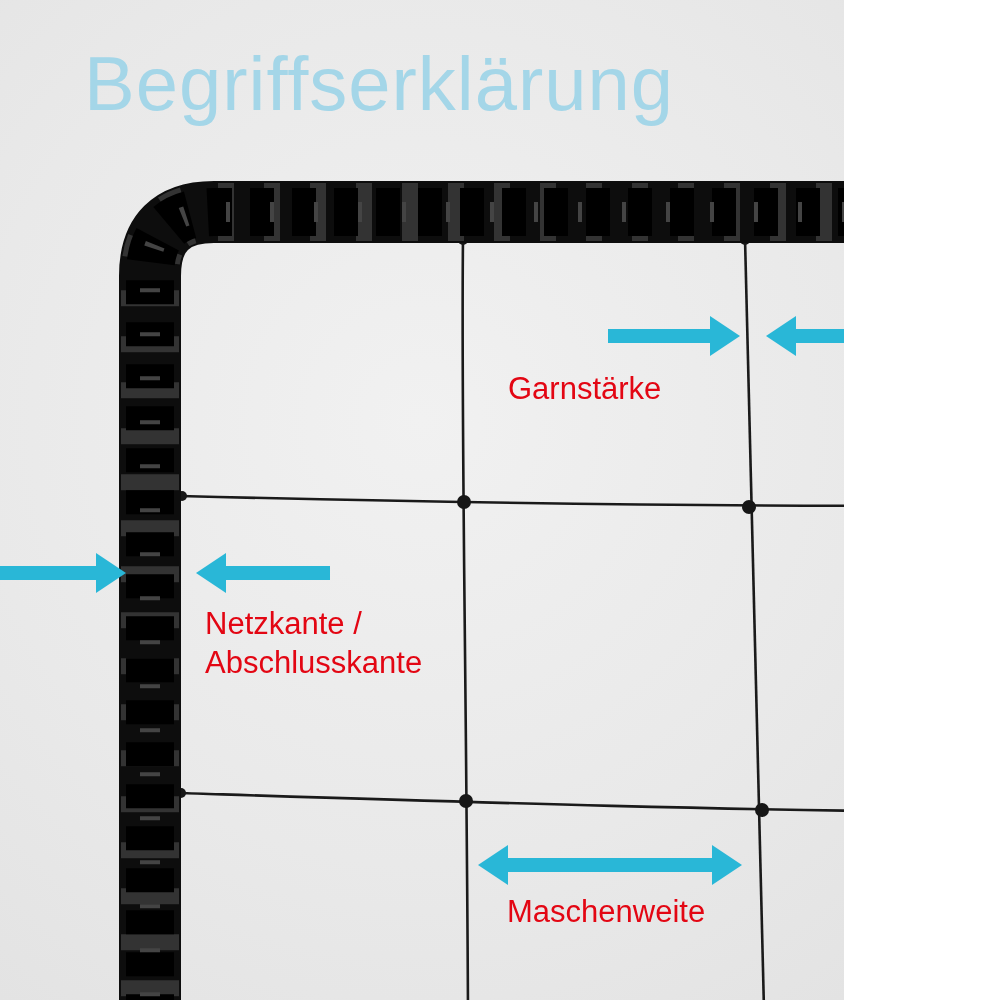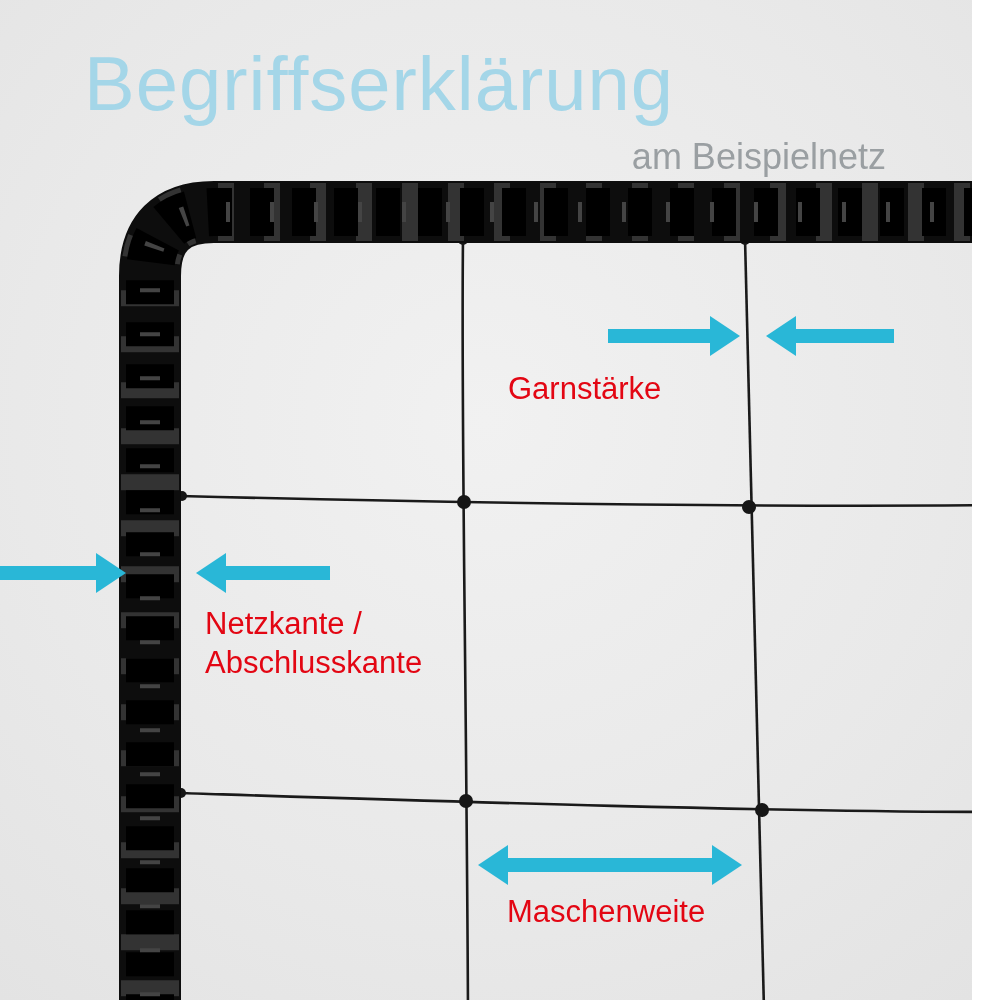--- a/index.html
+++ b/index.html
@@ -1,19 +1,19 @@
 <!DOCTYPE html>
 <html><head>
 <meta charset="utf-8">
 <style>
   html,body{margin:0;padding:0;}
   body{font-family:"Liberation Sans", sans-serif;}
   .stage{
     position:relative;
-    width:972px;height:1000px;
+    width:844px;height:1000px;
     overflow:hidden;
     background:radial-gradient(circle at 50% 42%, #f1f1f1 0%, #e9e9e9 62%, #e3e3e3 100%);
     text-decoration:underline;
   }
   .stage svg{position:absolute;left:0;top:0;}
   .title{
     position:absolute;left:84px;top:40px;
     font-size:76px;font-weight:400;letter-spacing:1px;
     color:#a4d6e8;white-space:nowrap;
   }
@@ -67,21 +67,20 @@
     <g>
       <path d="M608,329 L710,329 L710,316 L740,336 L710,356 L710,343 L608,343 Z" fill="#29b7d7"></path>
       <path d="M894,329 L796,329 L796,316 L766,336 L796,356 L796,343 L894,343 Z" fill="#29b7d7"></path>
       <path d="M-2,566 L96,566 L96,553 L126,573 L96,593 L96,580 L-2,580 Z" fill="#29b7d7"></path>
       <path d="M330,566 L226,566 L226,553 L196,573 L226,593 L226,580 L330,580 Z" fill="#29b7d7"></path>
       <path d="M478,865 L508,845 L508,858 L712,858 L712,845 L742,865 L712,885 L712,872 L508,872 L508,885 Z" fill="#29b7d7"></path>
     </g>
   </svg>
 
   <div class="title">Begriffserklärung</div>
-  <div class="subtitle">am Beispielnetz</div>
 
   <div class="diagram-label lbl-garnstaerke">Garnstärke</div>
 
   <div class="diagram-label lbl-netzkante">
     <div>Netzkante /</div>
     <div>Abschlusskante</div>
   </div>
 
   <div class="diagram-label lbl-maschenweite">Maschenweite</div>
 

